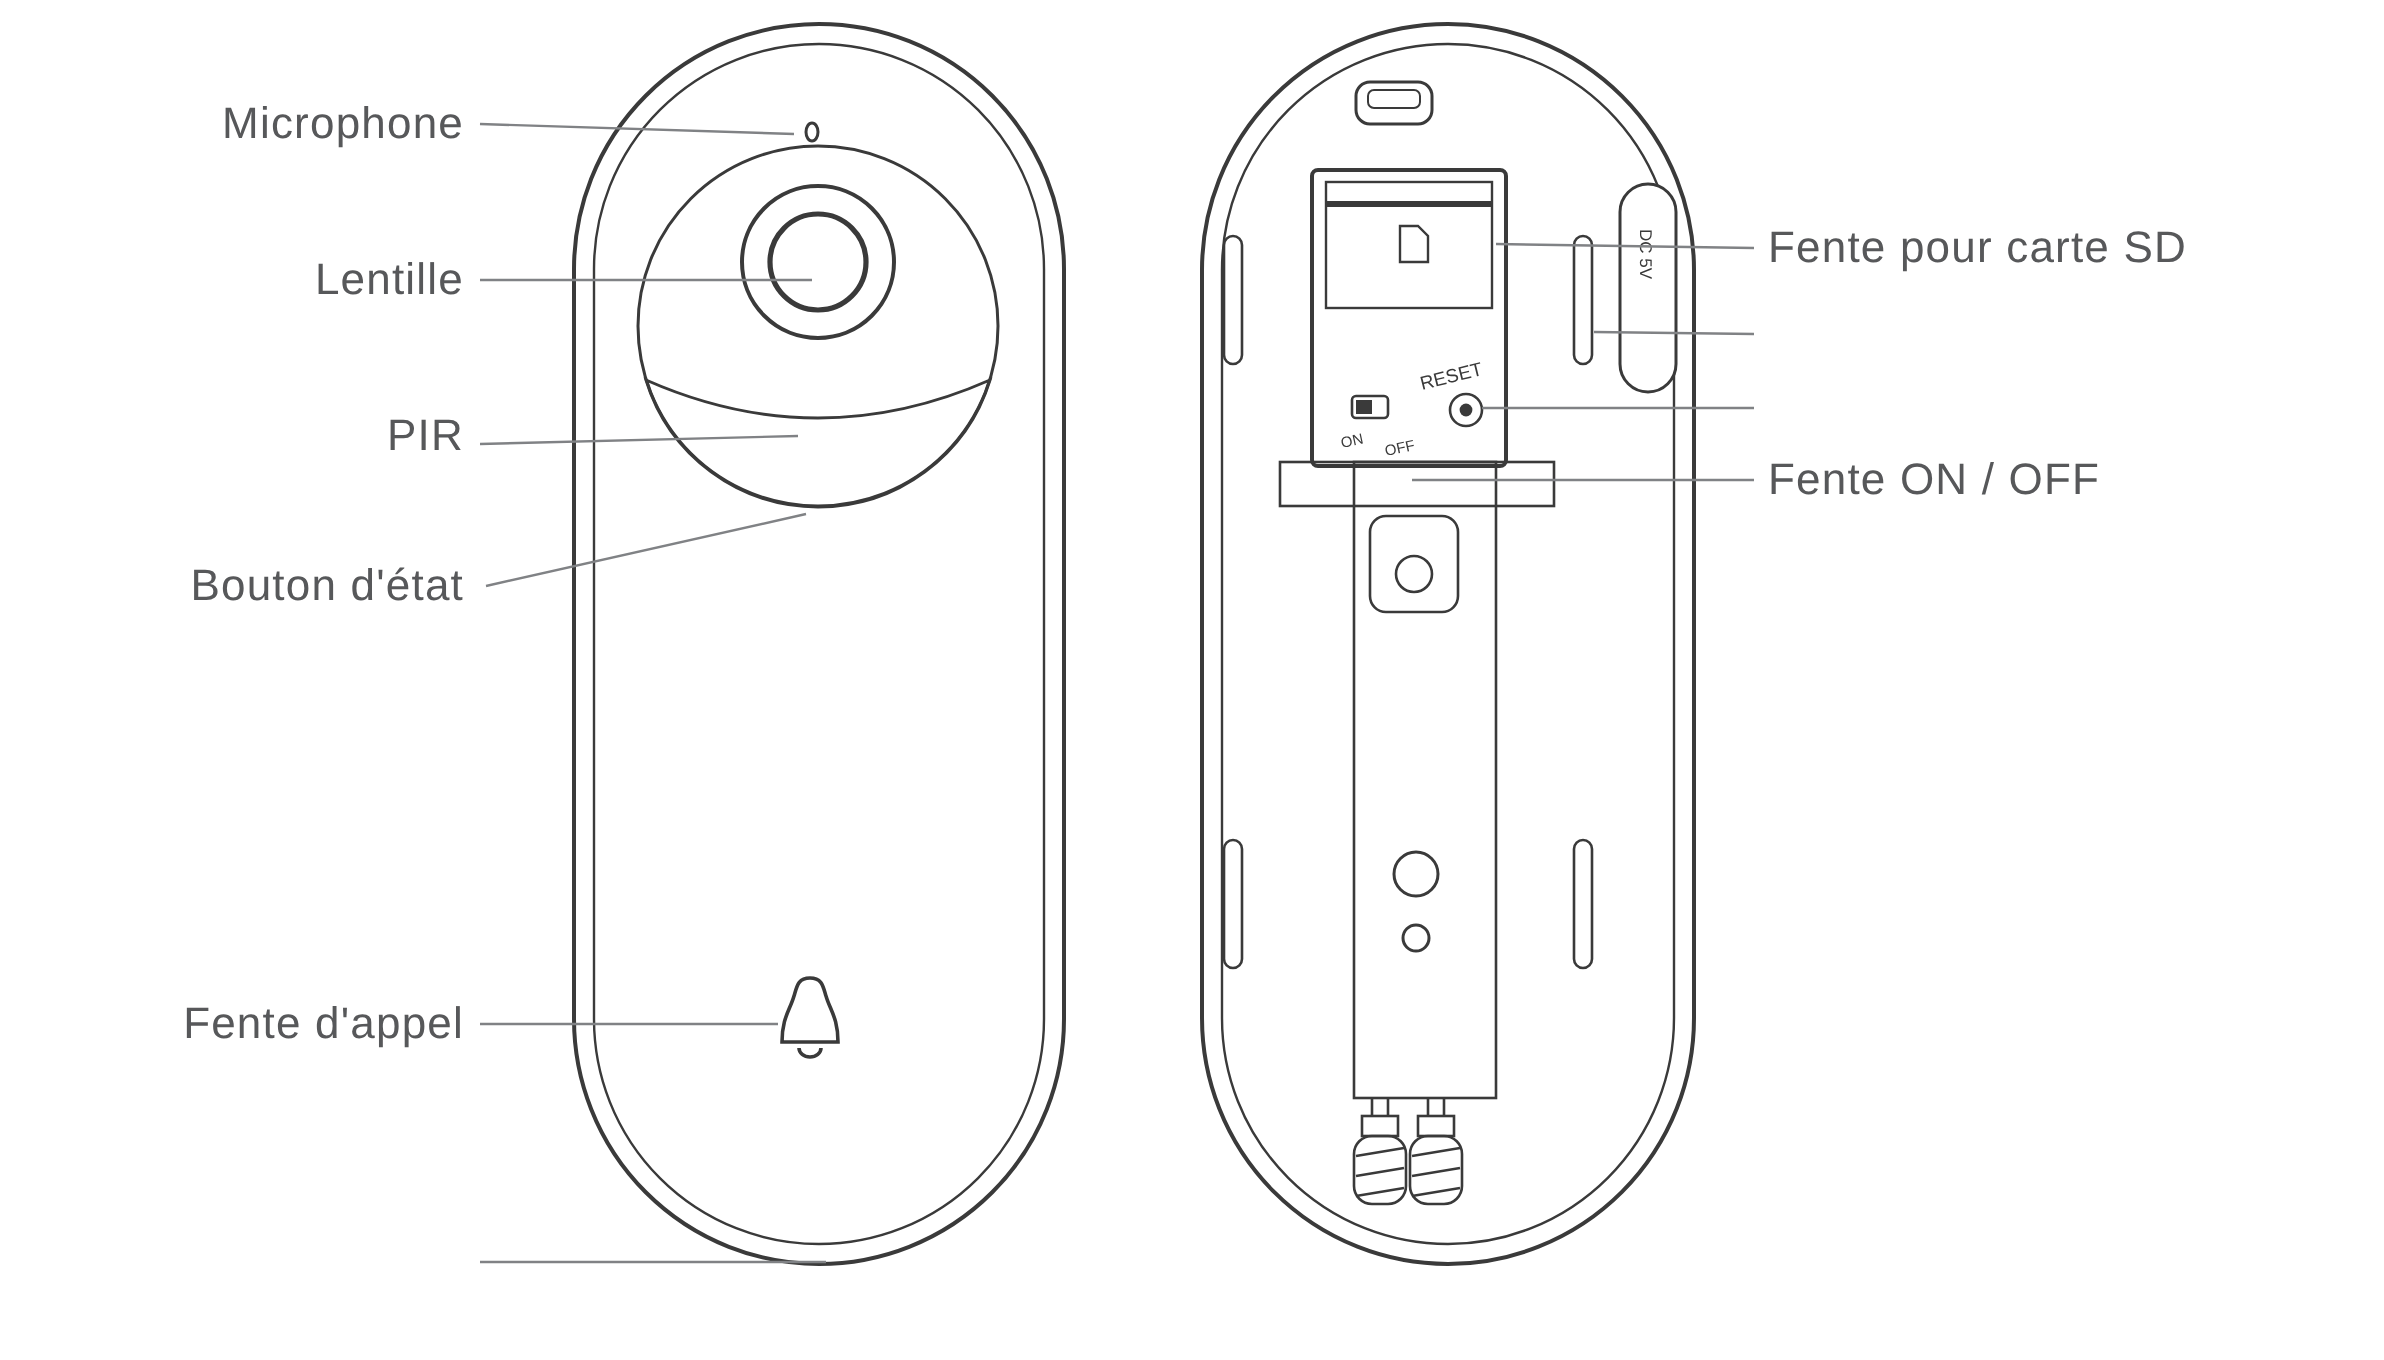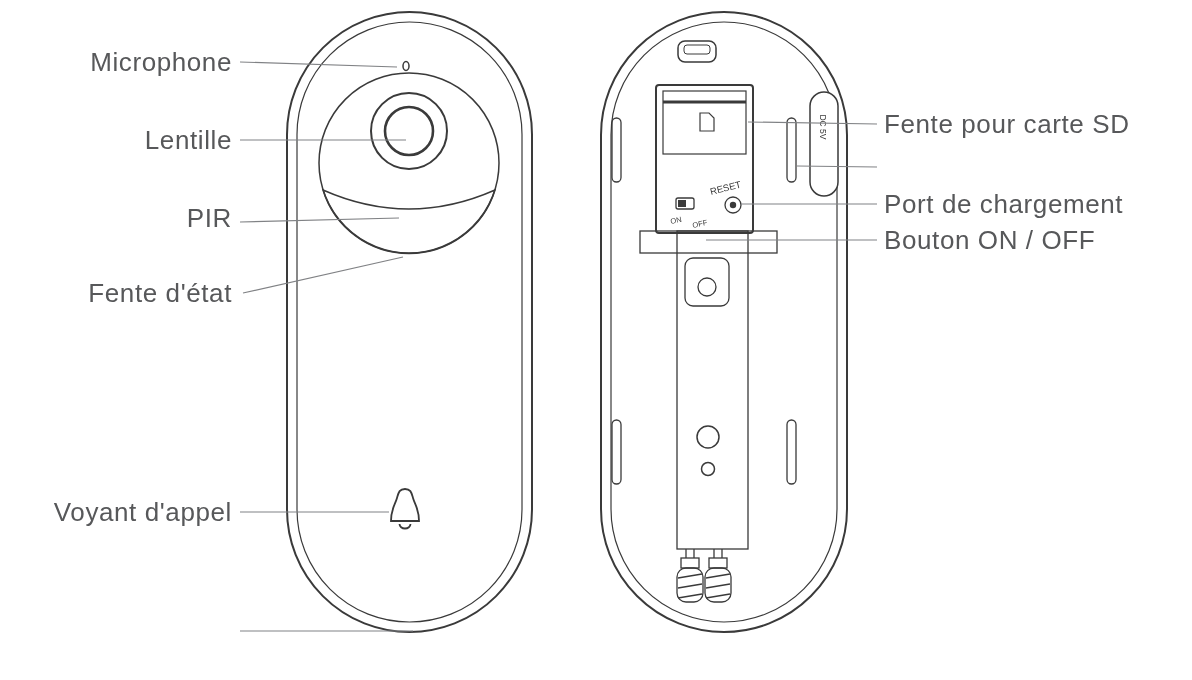--- a/index.html
+++ b/index.html
@@ -8,21 +8,21 @@
     width: 1192px;
     height: 680px;
     background: #ffffff;
     overflow: hidden;
     font-family: "Liberation Sans", sans-serif;
   }
   #art { position: absolute; top: 0; left: 0; }
   .label {
     position: absolute;
     white-space: nowrap;
-    font-size: 26px;
+    font-size: 22px;
     letter-spacing: 0.6px;
     color: #57585a;
     line-height: 32px;
   }
   .label.left  { right: 960px; text-align: right; }
   .label.right { left: 884px; text-align: center; }
   svg text {
     font-family: "Liberation Sans", sans-serif;
     fill: #3a3a3a;
     stroke: none;
@@ -120,20 +120,19 @@
       <line x1="748" y1="122" x2="877" y2="124"></line>
       <line x1="797" y1="166" x2="877" y2="167"></line>
       <line x1="741" y1="204" x2="877" y2="204"></line>
       <line x1="706" y1="240" x2="877" y2="240"></line>
     </g>
   </svg>
 
   <div class="label left" style="top:46px">Microphone</div>
   <div class="label left" style="top:124px">Lentille</div>
   <div class="label left" style="top:202px">PIR</div>
-  <div class="label left" style="top:277px">Fente d'état</div>
-  <div class="label left" style="top:496px">Voyant d'appel</div>
+  <div class="label left" style="top:277px">Bouton d'état</div>
+  <div class="label left" style="top:496px">Fente d'appel</div>
 
   <div class="label right" style="top:108px">Fente pour carte SD</div>
-  <div class="label right" style="top:188px">Port de chargement</div>
-  <div class="label right" style="top:224px">Bouton ON / OFF</div>
+  <div class="label right" style="top:224px">Fente ON / OFF</div>
 
 </div>
 
 </body></html>

